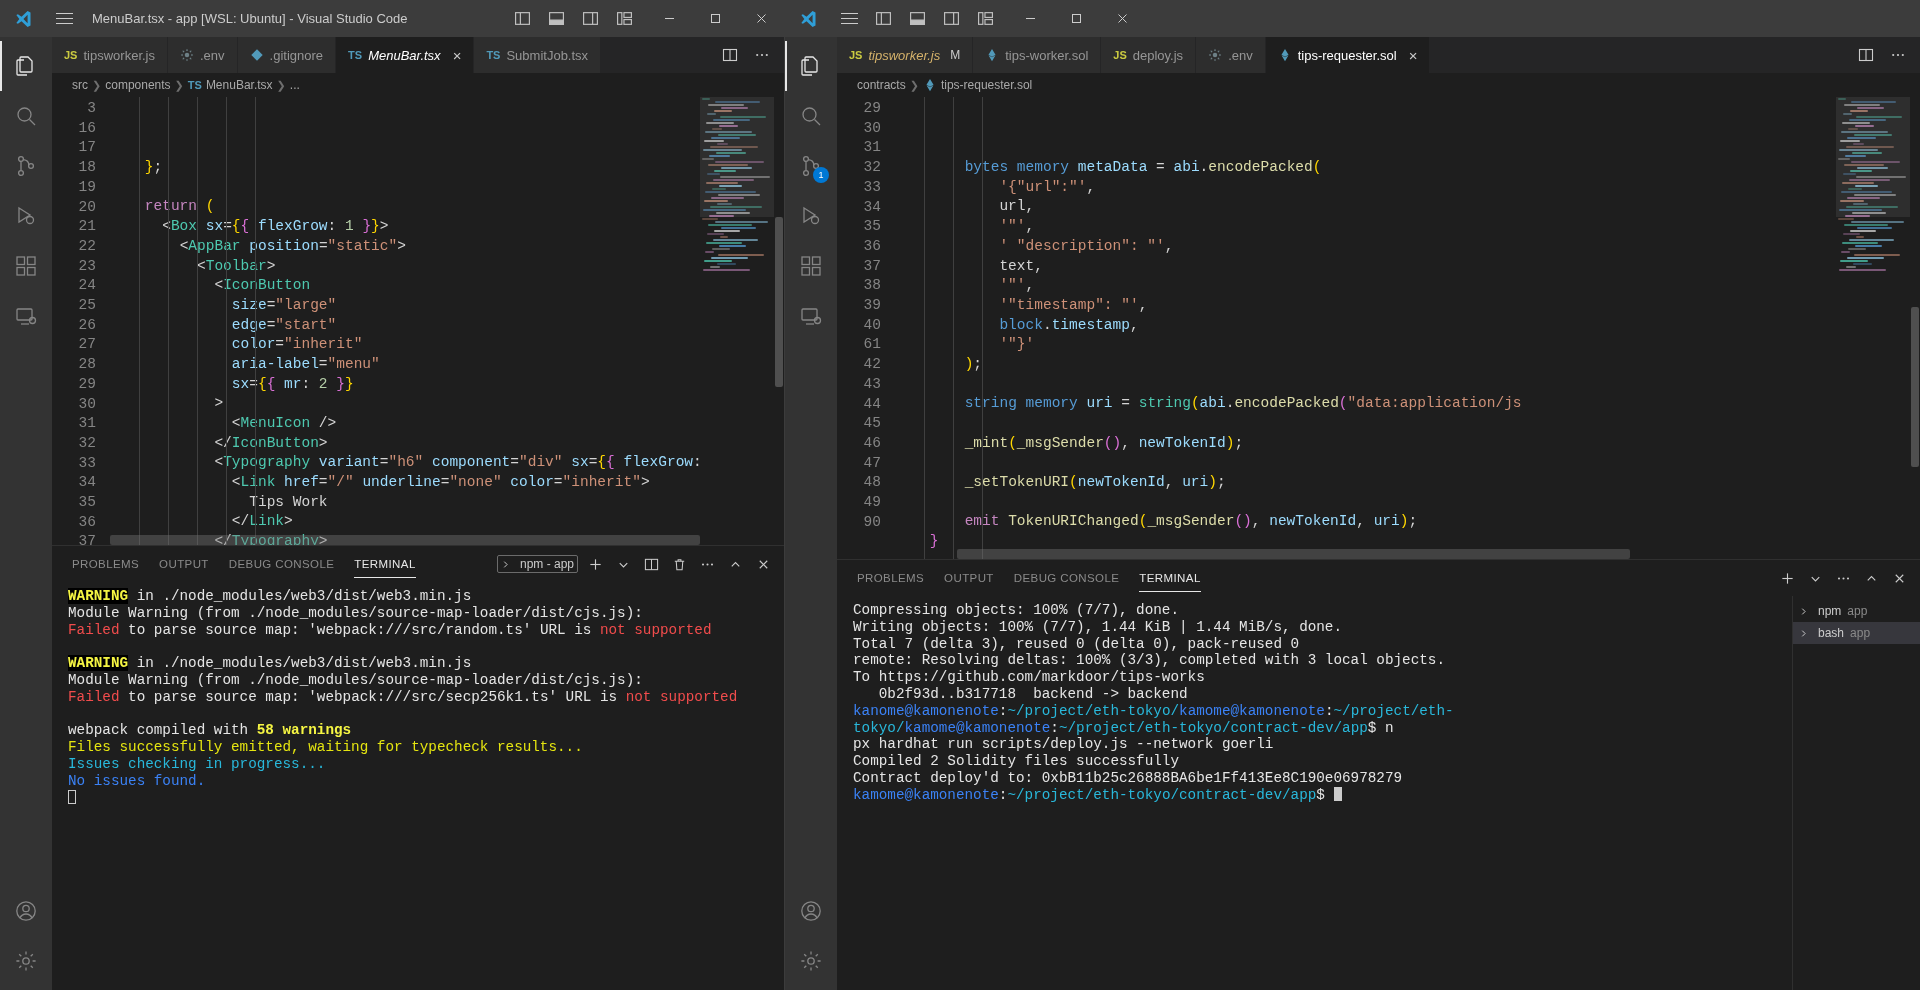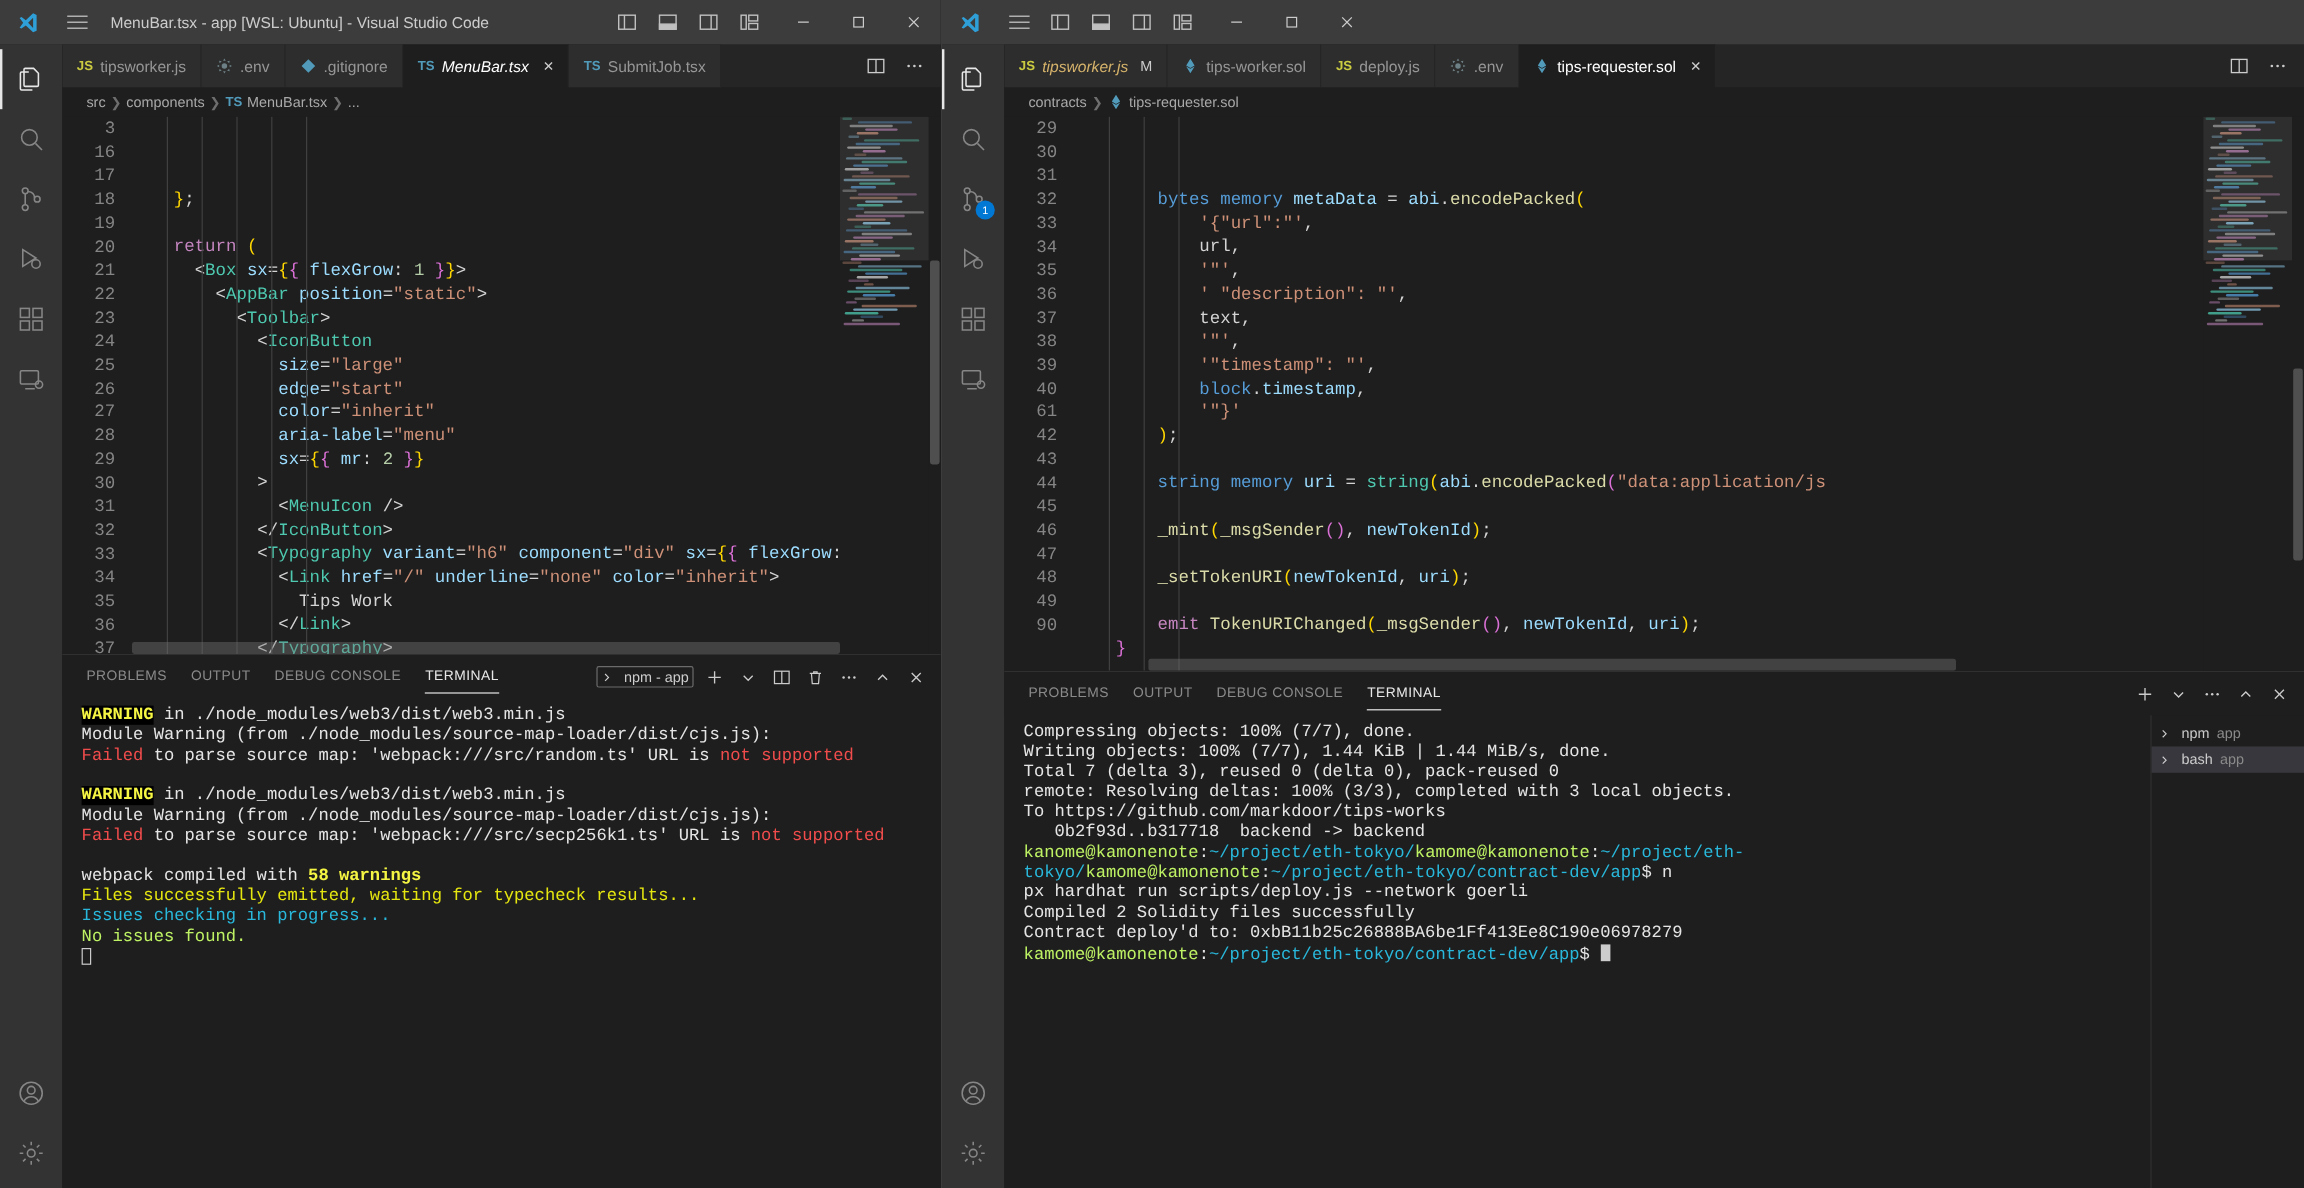--- a/index.html
+++ b/index.html
@@ -230,21 +230,21 @@
     padding: 6px 0 0 16px;
     font-family: "Liberation Mono", monospace;
     font-size: 14.3px; line-height: 16.8px;
     color: #cccccc; white-space: pre;
   }
   .terminal .tl { height: 16.8px; white-space: pre; }
   .c-yellow  { color: #e5e510; }
   .c-yellowb { color: #f5f543; font-weight: bold; }
   .c-red     { color: #f14c4c; }
   .c-cyan    { color: #29b8db; }
-  .c-green   { color: #bef264; }
+  .c-green   { color: #3b82f6; }
   .c-white   { color: #e5e5e5; }
   .cursor-block {
     display: inline-block; width: 8px; height: 14px;
     background: #cccccc; vertical-align: -2px;
   }
   .cursor-hollow {
     display: inline-block; width: 8px; height: 14px;
     border: 1px solid #cccccc; vertical-align: -2px; box-sizing: border-box;
   }
 

